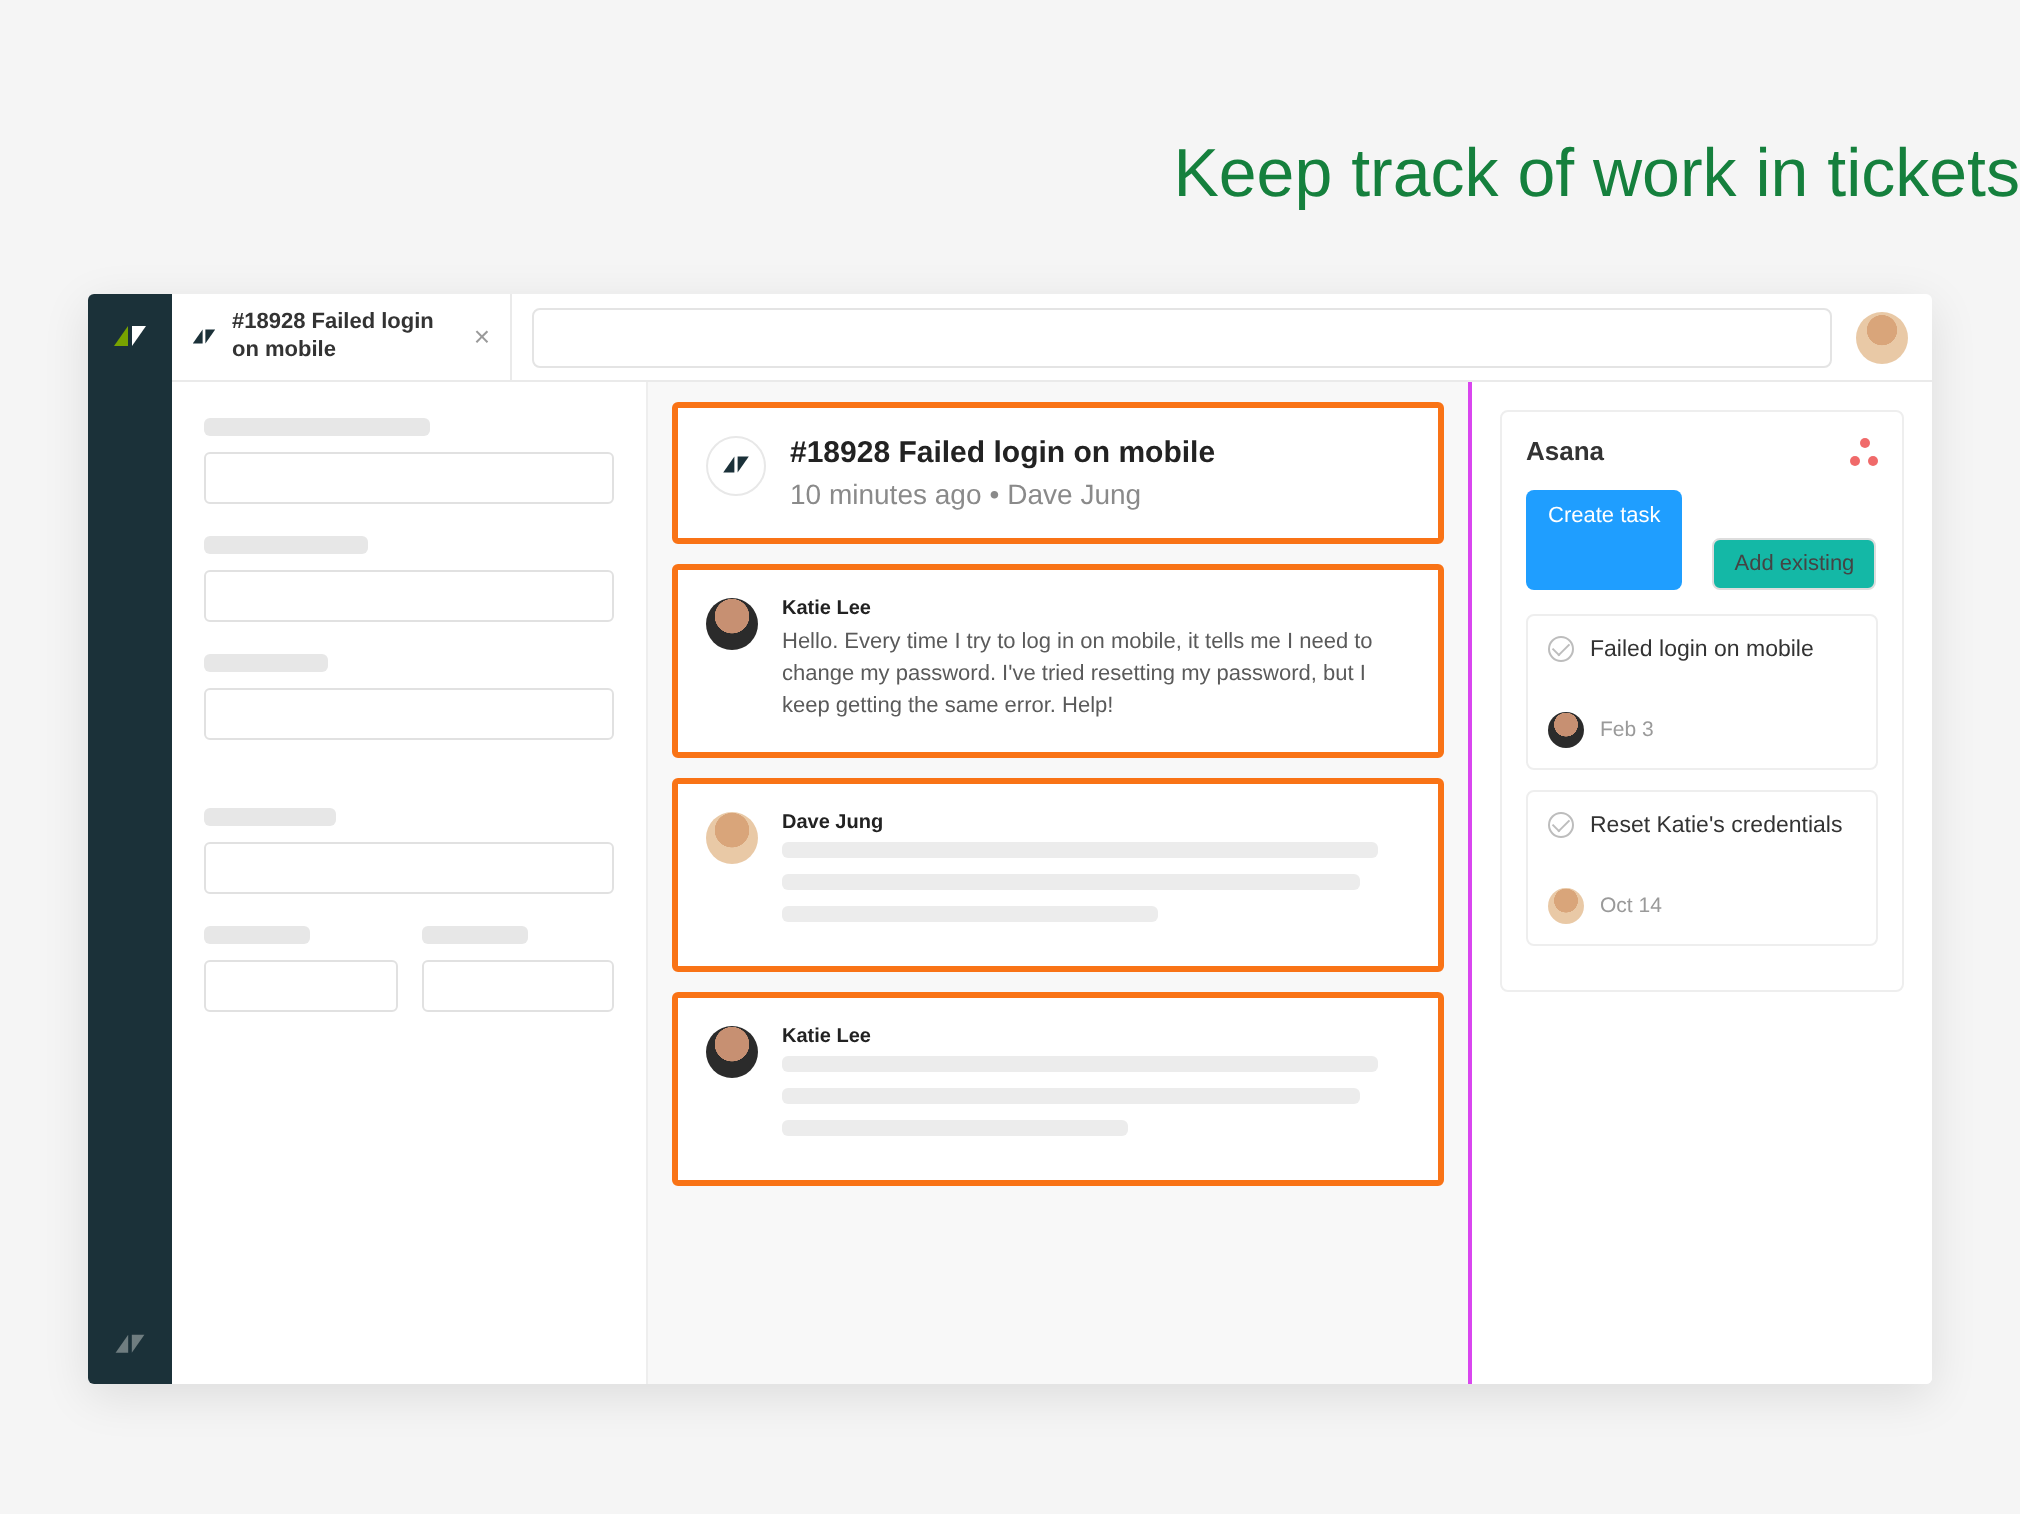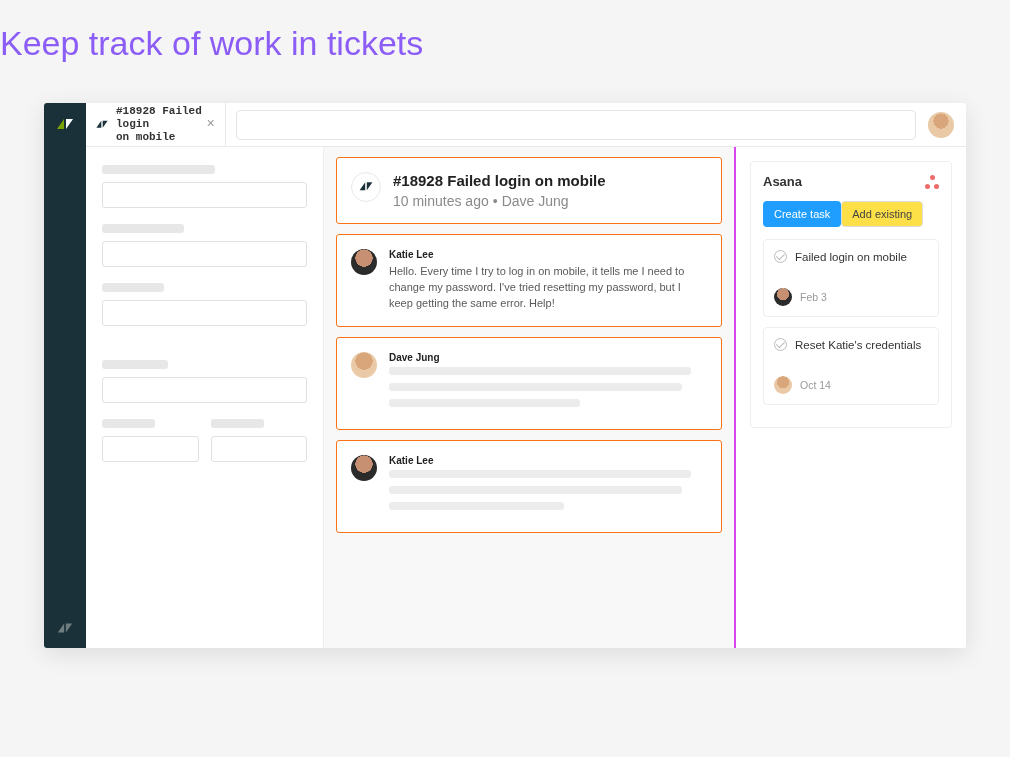--- a/index.html
+++ b/index.html
@@ -4,25 +4,25 @@
 <style>
   * { box-sizing: border-box; margin: 0; padding: 0; }
   body {
     font-family: -apple-system, BlinkMacSystemFont, "Segoe UI", Helvetica, Arial, sans-serif;
     background: #f5f5f5;
     width: 1010px;
     height: 757px;
     overflow: hidden;
   }
   .page-title {
-    text-align: left;
+    text-align: right;
     font-size: 34px;
     font-weight: 400;
-    color: #8b5cf6;
-    padding: 24px 0 40px;
+    color: #15803d;
+    padding: 68px 0 40px;
   }
   .app-window {
     margin: 0 44px;
     background: #fff;
     height: 545px;
     box-shadow: 0 6px 24px rgba(0,0,0,0.10);
     border-radius: 3px;
     display: flex;
     overflow: hidden;
   }
@@ -43,29 +43,28 @@
     display: flex;
     flex-direction: column;
   }
   .topbar {
     height: 44px;
     display: flex;
     align-items: stretch;
     border-bottom: 1px solid #eaeaea;
   }
   .tab {
-    width: 140px;
+    width: 170px;
     display: flex;
     align-items: center;
     padding: 0 6px 0 8px;
     border-right: 1px solid #eaeaea;
     position: relative;
     font-size: 11px;
     line-height: 1.2;
-    font-family: Liberation Mono, monospace;
   }
   .tab .tab-icon {
     width: 16px; height: 16px; margin-right: 6px;
     display:flex; align-items:center; justify-content:center;
   }
   .tab .tab-text { color:#333; font-weight:600; flex:1; }
   .tab .tab-text .line2 { font-weight:600; }
   .tab-close { color:#9a9a9a; font-size:14px; padding:0 4px; cursor:pointer; }
   .search-area {
     flex:1;
@@ -106,21 +105,21 @@
   .ph-row2 > div { flex:1; }
 
   .col-mid {
     flex:1;
     background:#f8f8f8;
     padding: 10px 12px 0;
     overflow:hidden;
   }
   .ticket-card,.msg-card {
     background:#fff;
-    border:1px solid #f97316;
+    border:3px solid #f97316;
     border-radius:3px;
     margin-bottom:10px;
     padding: 14px 14px 14px 14px;
     display:flex;
   }
   .ticket-card { align-items:flex-start; }
   .ticket-icon {
     width:30px;height:30px;border:1px solid #e8e8e8;border-radius:50%;
     margin-right:12px;display:flex;align-items:center;justify-content:center;
     flex-shrink:0;
@@ -152,24 +151,24 @@
   }
   .asana-head { display:flex; align-items:center; justify-content:space-between; margin-bottom:12px;}
   .asana-head span { font-size:13px; font-weight:600; color:#333;}
   .asana-logo {
     width:14px;height:14px;position:relative;
   }
   .asana-logo i{position:absolute;width:5px;height:5px;border-radius:50%;background:#f06a6a;}
   .asana-logo i:nth-child(1){top:0;left:4.5px}
   .asana-logo i:nth-child(2){bottom:0;left:0}
   .asana-logo i:nth-child(3){bottom:0;right:0}
-  .asana-actions{display:flex;gap:0;margin-bottom:12px;text-align:center;}
+  .asana-actions{display:flex;gap:15px;margin-bottom:12px;text-align:center;}
   .btn{font-size:11px;border-radius:4px;padding:6px 10px;cursor:pointer;border:1px solid transparent;}
   .btn-primary{background:#1f9eff;color:#fff;}
-  .btn-secondary{background:#fde047;border:1px solid #ddd;color:#444;}
+  .btn-secondary{background:#14b8a6;border:1px solid #ddd;color:#444;margin-top:24px;}
   .task{border:1px solid #eee;border-radius:4px;padding:10px;margin-bottom:10px;}
   .task-top{display:flex;align-items:flex-end;gap:8px;margin-bottom:8px;}
   .check{width:13px;height:13px;border:1.5px solid #bdbdbd;border-radius:50%;display:flex;align-items:center;justify-content:center;flex-shrink:0;}
   .check::after{content:"";width:4px;height:7px;border-right:1.5px solid #bdbdbd;border-bottom:1.5px solid #bdbdbd;transform:rotate(45deg) translate(-1px,-1px);}
   .task-title{font-size:11.5px;color:#333;}
   .task-bot{display:flex;align-items:center;gap:8px;margin-top:25px;}
   .task-bot .mini-av{width:18px;height:18px;border-radius:50%;}
   .mini-av.katie{background: radial-gradient(circle at 50% 35%, #c79072 40%, #2b2b2b 41%);}
   .mini-av.dave{background: radial-gradient(circle at 50% 35%, #d9a57a 40%, #e9c9a6 41%);}
   .task-date{font-size:10.5px;color:#9a9a9a;}

